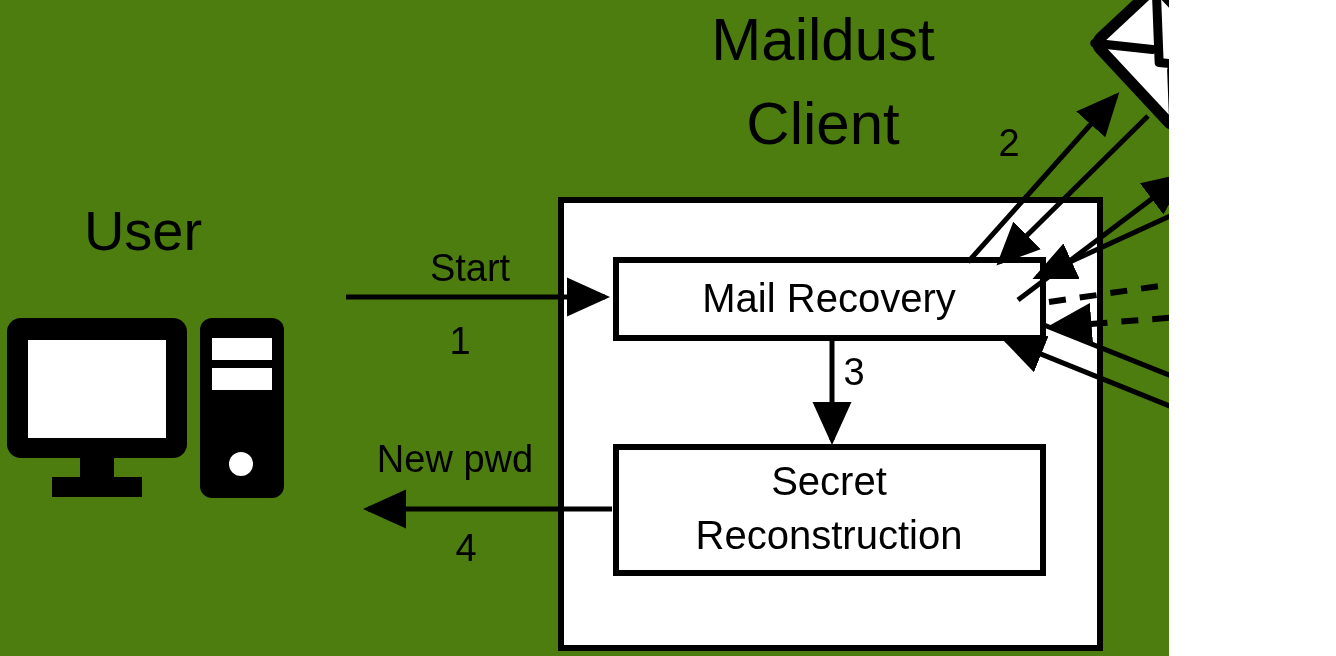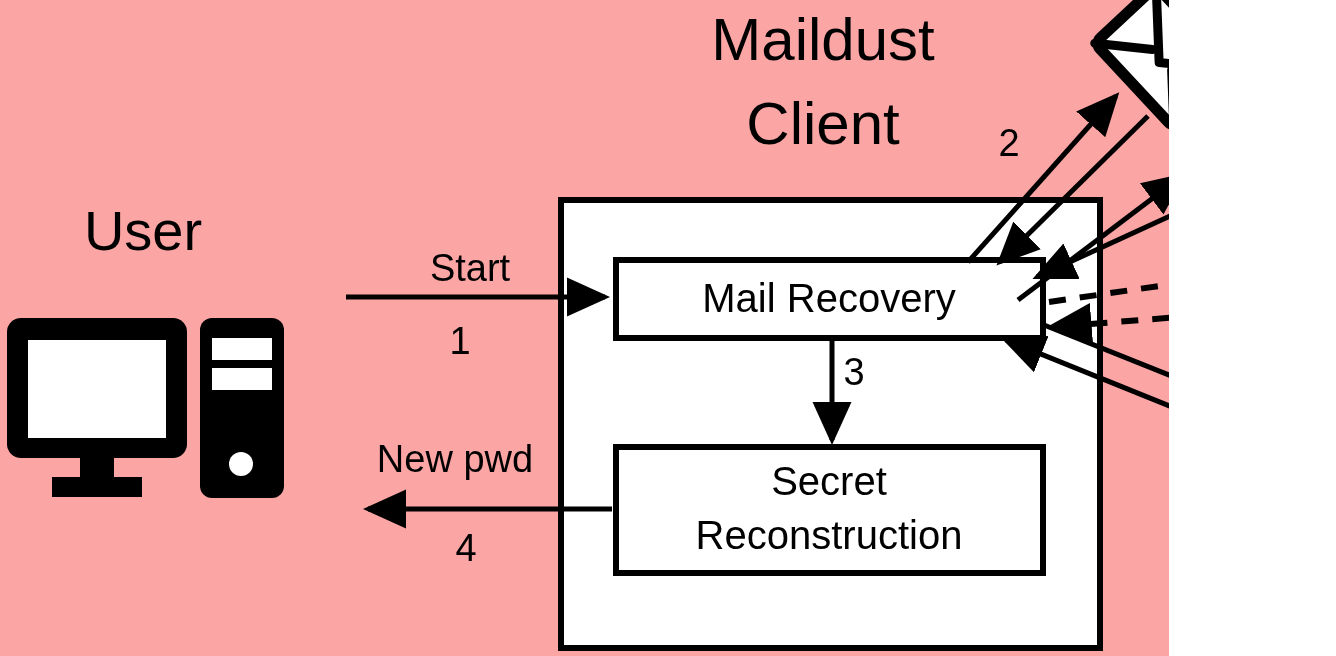--- a/index.html
+++ b/index.html
@@ -9,21 +9,21 @@
     background: #ffffff;
   }
   body {
     font-family: "Liberation Sans", sans-serif;
     color: #000000;
   }
   #stage {
     position: relative;
     width: 1169px;
     height: 656px;
-    background: #fca5a5;
+    background: #4d7c0f;
     overflow: hidden;
   }
   #diagram-svg {
     position: absolute;
     left: 0;
     top: 0;
     width: 1336px;
     height: 656px;
   }
   .lbl {

